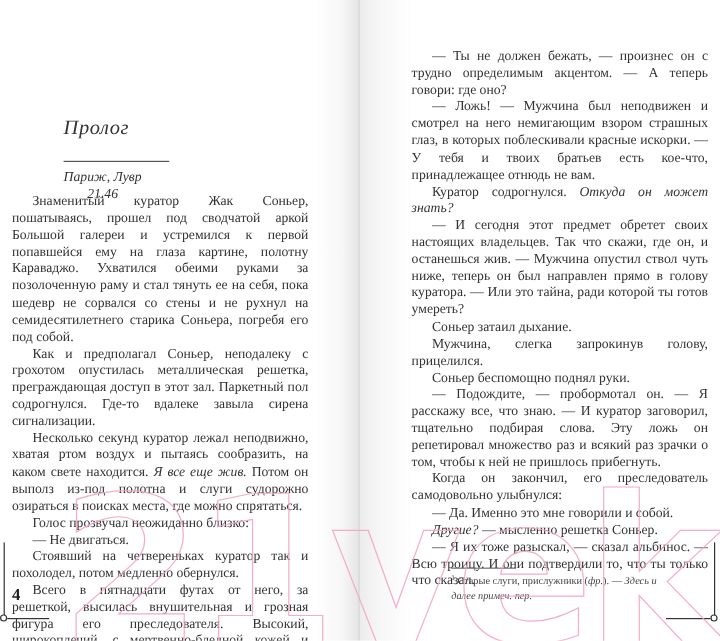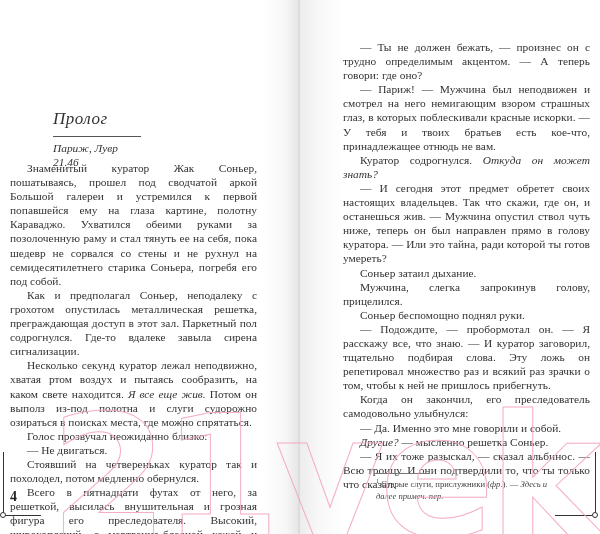--- a/index.html
+++ b/index.html
@@ -12,24 +12,24 @@
   .page.right { left:300px; width:336px;
     background:linear-gradient(to right,#ececec 0%,#f7f7f7 5%,#ffffff 13%,#ffffff 100%); }
   .gutter { position:absolute; left:298px; top:0; width:2px; height:534px; background:#dcdcdc; }
 
   .text { position:absolute; font-family:"Liberation Serif","DejaVu Serif",serif; font-size:11.4px;
           line-height:14.1px; color:#333; text-align:justify; }
   .text p { margin:0; text-indent:17px; }
   .left .text { left:10px; width:247px; top:161px; }
   .right .text { left:43px; width:247px; top:40px; }
 
-  .title { position:absolute; left:53px; top:109px; width:88px; font-family:"Liberation Serif",serif;
-           font-style:italic; font-size:17px; color:#333; border-bottom:1px solid #555; padding-bottom:7px; letter-spacing:0.5px; }
+  .title { position:absolute; left:53px; top:97px; width:88px; font-family:"Liberation Serif",serif;
+           font-style:italic; font-size:17px; color:#333; border-bottom:1px solid #555; padding-bottom:17px; letter-spacing:0.5px; }
   .place { position:absolute; left:53px; top:141px; font-family:"Liberation Serif",serif; font-style:italic;
-           font-size:11.4px; line-height:14px; color:#333; }
+           font-size:11.4px; line-height:14px; color:#333;text-align:center; }
   em { font-style:italic; }
 
   .folio { position:absolute; font-family:"Liberation Serif",serif; font-weight:bold; font-size:14px; color:#222; }
   .folio.l { left:10px; top:489px; }
   .folio.r { right:14px; top:486px; }
   .orn { position:absolute; }
   .orn .v { position:absolute; width:1px; background:#333; }
   .orn .h { position:absolute; height:1px; background:#333; }
   .orn .o { position:absolute; width:4px; height:4px; border:1px solid #333; border-radius:50%; background:#fff; }
 
@@ -71,21 +71,21 @@
       <div class="h" style="left:3px;top:63px;width:35px;"></div>
     </div>
     <div class="folio l">4</div>
   </div>
 
   <div class="gutter"></div>
 
   <div class="page right">
     <div class="text">
       <p>— Ты не должен бежать, — произнес он с трудно определимым акцентом. — А теперь говори: где оно?</p>
-      <p>— Париж! — Мужчина был неподвижен и смотрел на него немигающим взором страшных глаз, в которых поблескивали красные искорки. — У тебя и твоих братьев есть кое-что, принадлежащее отнюдь не вам.</p>
+      <p>— Ложь! — Мужчина был неподвижен и смотрел на него немигающим взором страшных глаз, в которых поблескивали красные искорки. — У тебя и твоих братьев есть кое-что, принадлежащее отнюдь не вам.</p>
       <p><span>Куратор содрогнулся. </span><em>Откуда он может знать?</em></p>
       <p>— И сегодня этот предмет обретет своих настоящих владельцев. Так что скажи, где он, и останешься жив. — Мужчина опустил ствол чуть ниже, теперь он был направлен прямо в голову куратора. — Или это тайна, ради которой ты готов умереть?</p>
       <p>Соньер затаил дыхание.</p>
       <p>Мужчина, слегка запрокинув голову, прицелился.</p>
       <p>Соньер беспомощно поднял руки.</p>
       <p>— Подождите, — пробормотал он. — Я расскажу все, что знаю. — И куратор заговорил, тщательно подбирая слова. Эту ложь он репетировал множество раз и всякий раз зрачки о том, чтобы к ней не пришлось прибегнуть.</p>
       <p>Когда он закончил, его преследователь самодовольно улыбнулся:</p>
       <p>— Да. Именно это мне говорили и собой.</p>
       <p><em>Другие?</em><span> — мысленно решетка Соньер.</span></p>
       <p>— Я их тоже разыскал, — сказал альбинос. — Всю троицу. И они подтвердили то, что ты только что сказал.</p>

